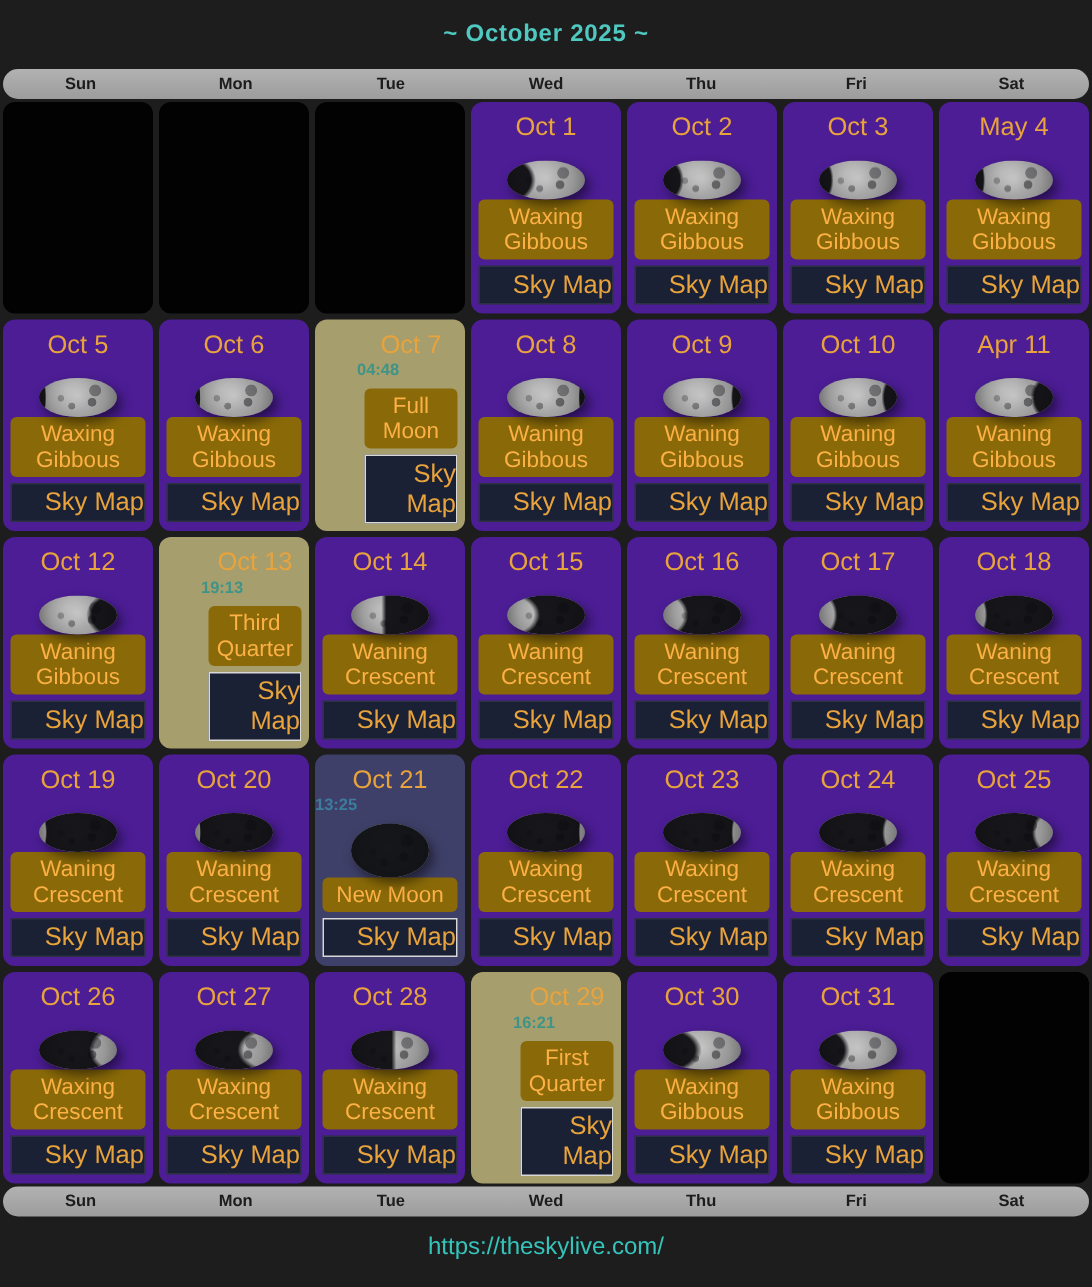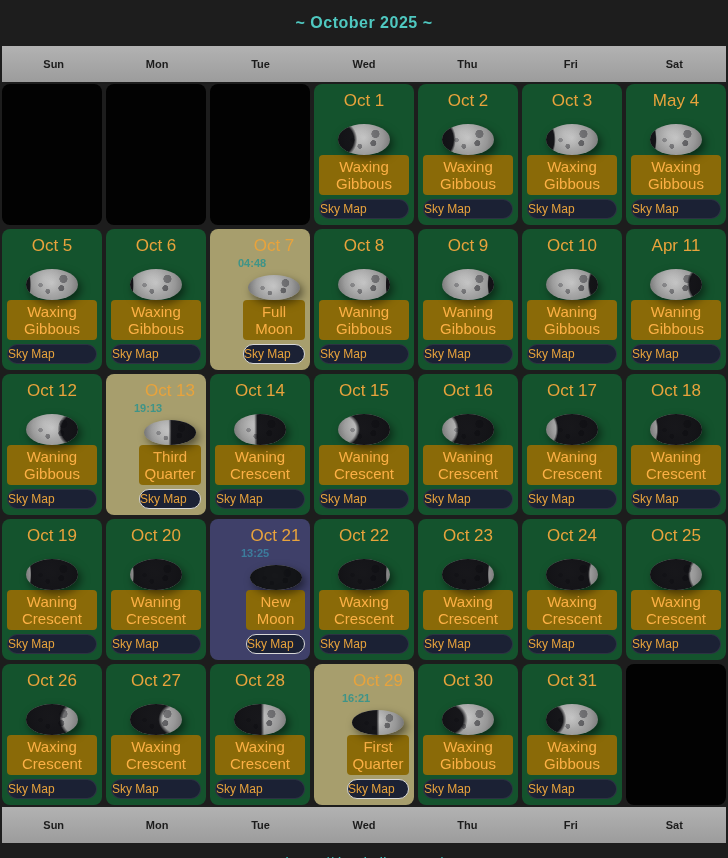--- a/index.html
+++ b/index.html
@@ -8,32 +8,32 @@
     background:#1d1d1d;
     font-family:"Liberation Sans", sans-serif;
     overflow:hidden;
   }
   .titlebar {
     height:46px;
     display:flex; align-items:center; justify-content:center;
     color:var(--teal); font-size:16px; font-weight:600; letter-spacing:.5px;
   }
   .weekbar {
-    height:36px; margin:0 2px;
+    height:20px; margin:0 2px;
     background:linear-gradient(#b2b2b2,#9c9c9c);
-    border-radius:0;
+    border-radius:10px;
     display:grid; grid-template-columns:repeat(7,1fr); align-items:center;
   }
   .weekbar span { text-align:center; color:#1c1c1c; font-size:11px; font-weight:700; }
   .grid {
     display:grid; grid-template-columns:repeat(7,1fr);
     grid-auto-rows:141px; gap:4px; padding:2px;
   }
   .cell {
-    background:#14532d; border-radius:8px;
+    background:#4c1d95; border-radius:8px;
     display:flex; flex-direction:column; overflow:hidden;
   }
   .cell.empty { background:#020202; }
   .date { margin-top:7px; text-align:center; color:var(--orange); font-size:17px; }
   .time { height:15px; line-height:15px; text-align:left; font-size:11px; font-weight:700; }
   .moon {
     width:52px; height:52px; border-radius:50%;
     margin:4px auto 0; position:relative;
     background:
       radial-gradient(circle at 35% 30%, rgba(255,255,255,.18), rgba(255,255,255,0) 45%),
@@ -46,27 +46,27 @@
   }
   .moon .overlay { position:absolute; inset:0; border-radius:50%; }
   .badge {
     margin:auto 5px 0; padding:3px 0;
     text-align:center; border-radius:4px;
     background:var(--badge-bg); color:var(--badge-text);
     font-size:15px;
   }
   .skymap {
     margin:4px 5px 6px; padding:2px 0;
-    text-align:left; border-radius:10px;
+    text-align:right; border-radius:0;
     background:var(--skymap-bg); color:var(--orange);
-    font-size:12px; border:1px solid rgba(255,255,255,.08);
+    font-size:17px; border:1px solid rgba(255,255,255,.08);
     cursor:pointer;
   }
   .hl-olive { background:var(--hl-olive);padding-left:28px; }
-  .hl-indigo { background:var(--hl-indigo);padding-left:31px; }
+  .hl-indigo { background:var(--hl-indigo); }
   .hl-olive .skymap, .hl-indigo .skymap { border-color:#d8d8d8; }
   .footer-url {
     height:41px; display:flex; align-items:center; justify-content:center;
     color:var(--teal2); font-size:16px; cursor:pointer;
   }
 </style>
 </head>
 <body style="--teal: #4fc8c0; --teal2: #35c4bb; --orange: #e8a33c; --badge-bg: #8a6a08; --badge-text: #fcb045; --skymap-bg: #1b2134; --hl-olive: #a79e6d; --hl-indigo: #3f4069;">
 
 <div class="titlebar">~  October 2025  ~</div>

